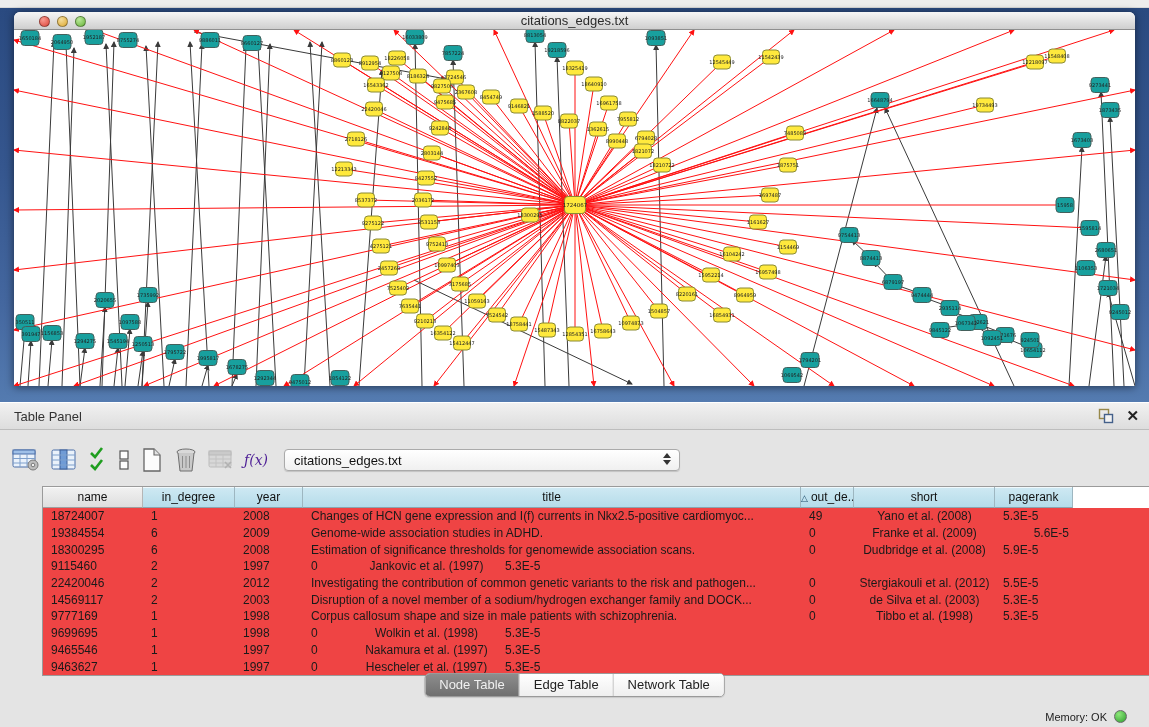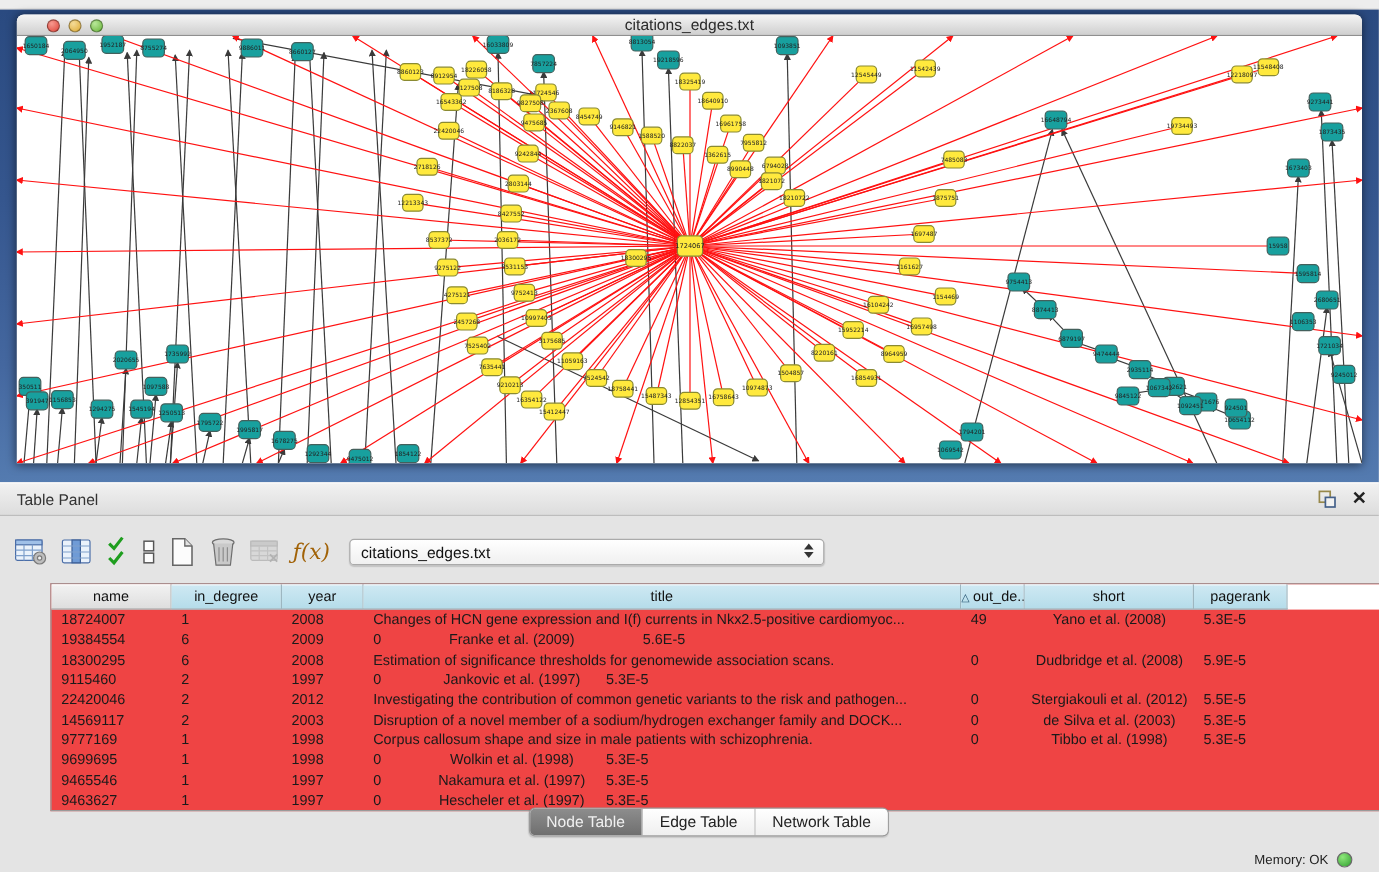--- a/index.html
+++ b/index.html
@@ -29,21 +29,21 @@
   .table-panel { position:absolute; left:0; top:402px; width:1149px; height:325px; background:#e4e4e4; }
   .panel-header { height:28px; background:linear-gradient(#f1f1f1,#dddddd);
                   border-top:1px solid #ffffff; border-bottom:1px solid #bdbdbd; position:relative; }
   .panel-title { font-size:13px; color:#333; line-height:27px; padding-left:14px; }
   .panel-btns { position:absolute; right:10px; top:5px; display:flex; align-items:center; gap:12px; }
   .float-icon svg { display:block; }
   .close-icon { font-size:15px; font-weight:bold; color:#222; line-height:16px; cursor:default; }
 
   .toolbar { position:absolute; left:12px; top:42px; height:32px; display:flex; align-items:center; }
   .tb-icon { margin-right:10px; display:flex; align-items:center; justify-content:center; }
-  .fx-icon { font-family:"DejaVu Serif", serif; font-style:italic; font-size:18px; color:#a16207; margin-right:8px; }
+  .fx-icon { font-family:"DejaVu Serif", serif; font-style:italic; font-size:14px; color:#4c1d95; margin-right:8px; }
   .dropdown { margin-left:8px; width:396px; height:22px; border:1px solid #aaa; border-radius:4px;
               background:linear-gradient(#ffffff,#f0f0f0); box-shadow:0 1px 1px rgba(0,0,0,.15);
               position:relative; display:flex; align-items:center; }
   .dropdown-value { font-size:13px; color:#111; padding-left:9px; }
   .dropdown-arrows { position:absolute; right:8px; top:3px; display:flex; flex-direction:column; gap:2px; }
   .arr-up { width:0;height:0;border-left:4px solid transparent;border-right:4px solid transparent;border-bottom:5px solid #333; }
   .arr-dn { width:0;height:0;border-left:4px solid transparent;border-right:4px solid transparent;border-top:5px solid #333; }
 
   
   .table-wrap { position:absolute; left:26px; top:84px; width:1130px; height:190px;
@@ -61,21 +61,21 @@
            padding:0 4px 0 8px; }
   .tcell.center { text-align:center; padding-left:4px; }
   .vscroll { position:absolute; right:0; top:21px; bottom:0; width:17px; background:#fafafa;
              border-left:1px solid #cfcfcf; }
   .vthumb { position:absolute; left:2px; top:2px; width:12px; height:30px; border-radius:6px;
             background:linear-gradient(90deg,#c8c8c8,#a8a8a8); border:1px solid #999; }
 
   
   .tabs { position:absolute; left:50%; transform:translateX(-50%); top:271px; display:flex;
           border:1px solid #9a9a9a; border-radius:5px; overflow:hidden; background:#fff;
-          box-shadow:0 1px 1px rgba(0,0,0,.12);margin-left:16px; }
+          box-shadow:0 1px 1px rgba(0,0,0,.12); }
   .tab { font-size:13px; padding:3px 14px 4px 14px; color:#222; background:linear-gradient(#ffffff,#efefef);
          border-right:1px solid #b5b5b5; }
   .tab:last-child { border-right:none; }
   .tab.active { background:linear-gradient(#8d8d8d,#6f6f6f); color:#f0f0f0; }
 
   
   .statusbar { position:absolute; right:22px; bottom:4px; display:flex; align-items:center; gap:7px; }
   .status-text { font-size:11px; color:#222; }
   .mem-dot { width:13px; height:13px; border-radius:50%; border:1px solid #6a6a6a;
              background:radial-gradient(circle at 35% 30%, #8ee87a, #2f9e2f); }
@@ -832,20 +832,21 @@
           <div class="tcell" style="width: 68px;">2008</div>
           <div class="tcell" style="width: 498px;">Changes of HCN gene expression and I(f) currents in Nkx2.5-positive cardiomyoc...</div>
           <div class="tcell" style="width: 53px;">49</div>
           <div class="tcell center" style="width: 141px;">Yano et al. (2008)</div>
           <div class="tcell" style="width: 78px;">5.3E-5</div>
         </div>
         <div class="trow">
           <div class="tcell" style="width: 100px;">19384554</div>
           <div class="tcell" style="width: 92px;">6</div>
           <div class="tcell" style="width: 68px;">2009</div>
+          <div class="tcell" style="width: 498px;">Genome-wide association studies in ADHD.</div>
           <div class="tcell" style="width: 53px;">0</div>
           <div class="tcell center" style="width: 141px;">Franke et al. (2009)</div>
           <div class="tcell" style="width: 78px; text-align: right;">5.6E-5</div>
         </div>
         <div class="trow">
           <div class="tcell" style="width: 100px;">18300295</div>
           <div class="tcell" style="width: 92px;">6</div>
           <div class="tcell" style="width: 68px;">2008</div>
           <div class="tcell" style="width: 498px;">Estimation of significance thresholds for genomewide association scans.</div>
           <div class="tcell" style="width: 53px;">0</div>

